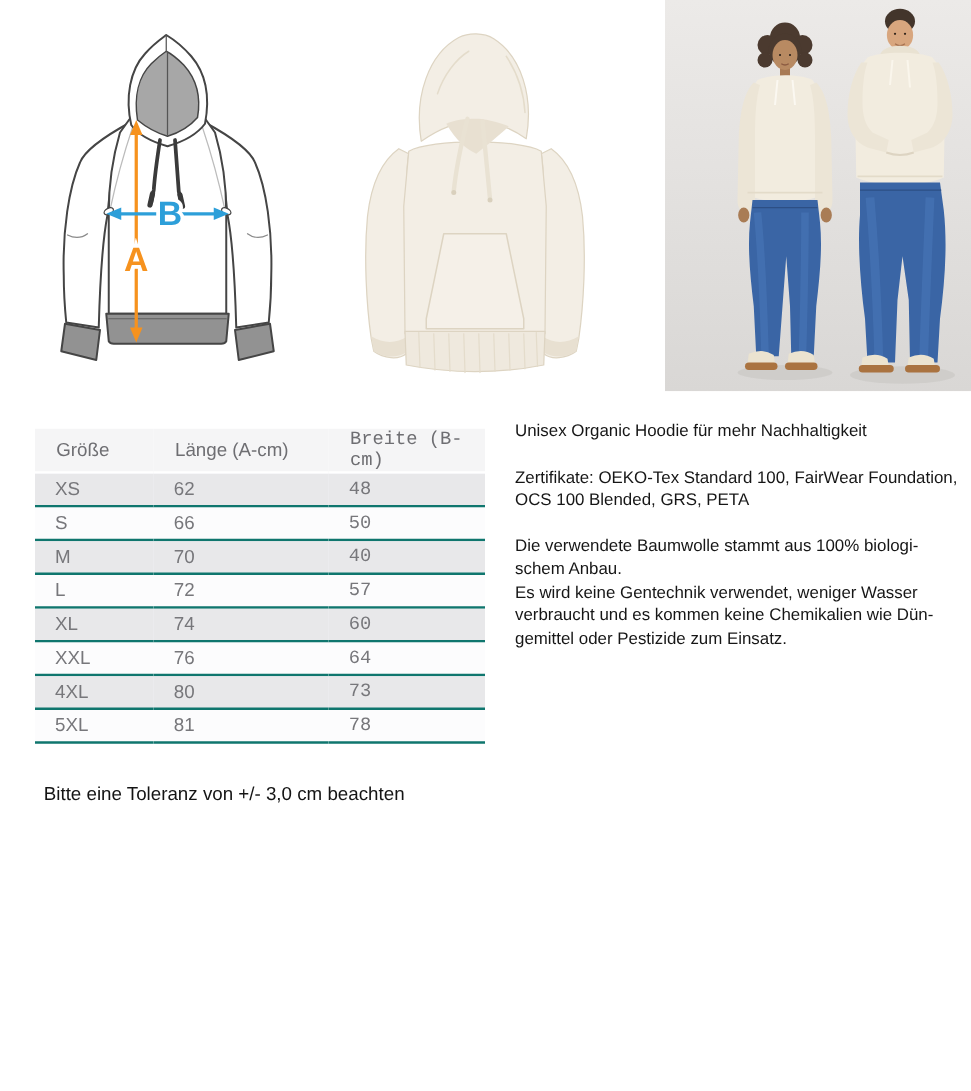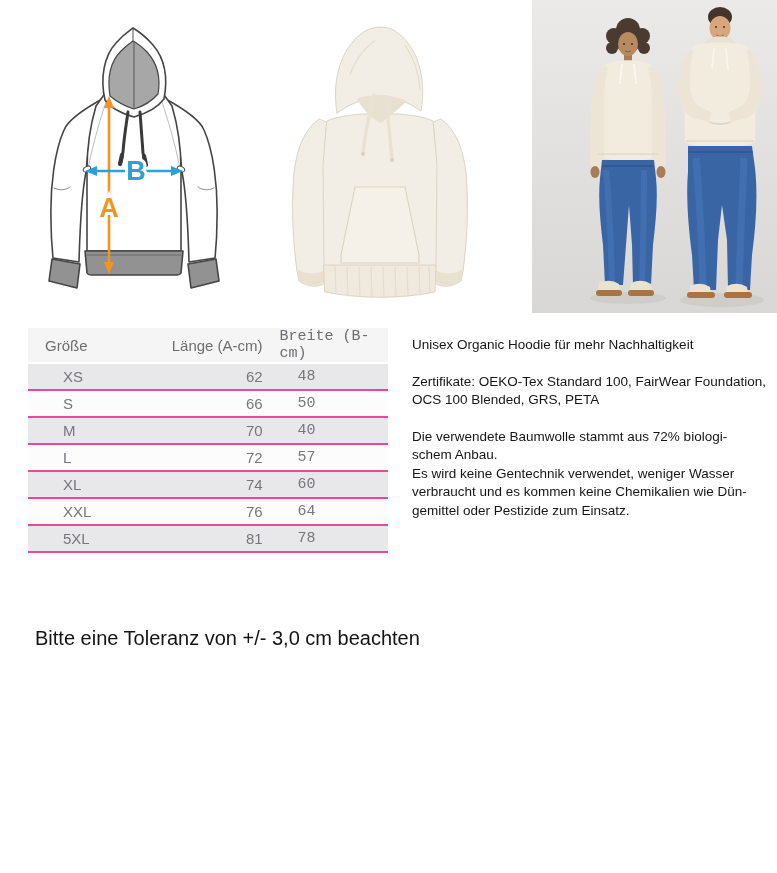--- a/index.html
+++ b/index.html
@@ -6,37 +6,37 @@
   #canvas{
     position:relative;width:777px;height:873px;background:#ffffff;
     font-family:"Liberation Sans",sans-serif;overflow:hidden;
   }
   .panel{position:absolute;}
   #diagram-panel{left:30px;top:20px;width:220px;height:280px;}
   #product-panel{left:255px;top:15px;width:250px;height:290px;}
   #models-panel{left:532px;top:0;width:245px;height:313px;}
 
   
-  #size-table-wrap{position:absolute;left:28px;top:328px;width:360px;}
+  #size-table-wrap{position:absolute;left:28px;top:343px;width:360px;}
   table#size-table{border-collapse:separate;border-spacing:0;width:360px;font-size:15px;}
   #size-table th{
     font-weight:normal;text-align:left;color:#6e6e72;background:#f5f5f6;
     height:28px;border-bottom:2px solid #ffffff;padding:0 0 0 17px;
   }
   #size-table td{
-    color:#77777b;height:25px;border-bottom:2px solid #ec4899;padding:0 0 0 35px;
+    color:#77777b;height:25px;border-bottom:2px solid #0f766e;padding:0 0 0 16px;
   }
   #size-table th:nth-child(1),#size-table td:nth-child(1){width:78px;}
-  #size-table th:nth-child(2),#size-table td:nth-child(2){width:123px;text-align:right;}
+  #size-table th:nth-child(2),#size-table td:nth-child(2){width:123px;}
   #size-table th:nth-child(3),#size-table td:nth-child(3){width:108px;font-family:Liberation Mono, monospace;}
   #size-table tbody tr:nth-child(odd) td{background:#e8e8ea;}
   #size-table tbody tr:nth-child(even) td{background:#fcfcfd;}
 
   #tolerance-note{
-    position:absolute;left:35px;top:627px;font-size:20px;color:#141414;
+    position:absolute;left:35px;top:627px;font-size:15px;color:#141414;
   }
 
   
   #description{
     position:absolute;left:412px;top:336px;width:365px;
     font-size:13.5px;line-height:18.4px;color:#161616;
   }
   #description .para{white-space:pre;margin:0 0 18.4px 0;}
   #description .para:last-child{margin-bottom:0;}
 </style>
@@ -237,34 +237,39 @@
             <td>XL</td>
             <td>74</td>
             <td>60</td>
           </tr>
         <tr>
             <td>XXL</td>
             <td>76</td>
             <td>64</td>
           </tr>
         <tr>
+            <td>4XL</td>
+            <td>80</td>
+            <td>73</td>
+          </tr>
+        <tr>
             <td>5XL</td>
             <td>81</td>
             <td>78</td>
           </tr>
       </tbody>
     </table>
   </div>
 
   <div id="tolerance-note">Bitte eine Toleranz von +/- 3,0 cm beachten</div>
 
   <div id="description">
     <div class="para">Unisex Organic Hoodie für mehr Nachhaltigkeit</div>
     <div class="para">Zertifikate: OEKO-Tex Standard 100, FairWear Foundation,
 OCS 100 Blended, GRS, PETA</div>
-    <div class="para">Die verwendete Baumwolle stammt aus 72% biologi-
+    <div class="para">Die verwendete Baumwolle stammt aus 100% biologi-
 schem Anbau.
 Es wird keine Gentechnik verwendet, weniger Wasser
 verbraucht und es kommen keine Chemikalien wie Dün-
 gemittel oder Pestizide zum Einsatz.</div>
   </div>
 
 </div>
 
 </body></html>

